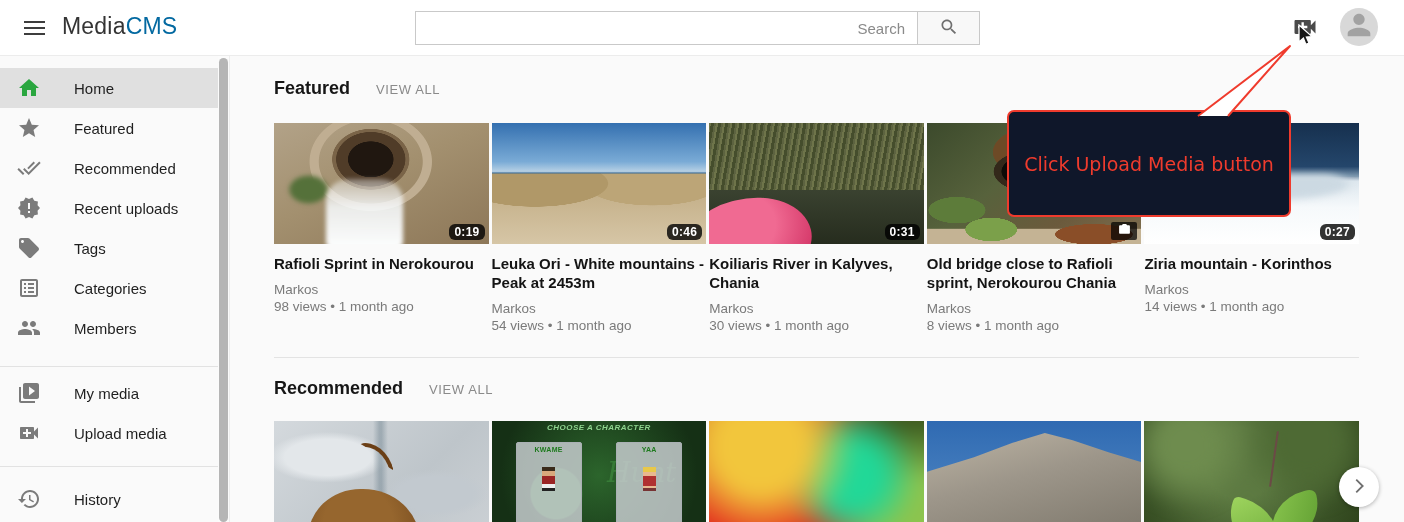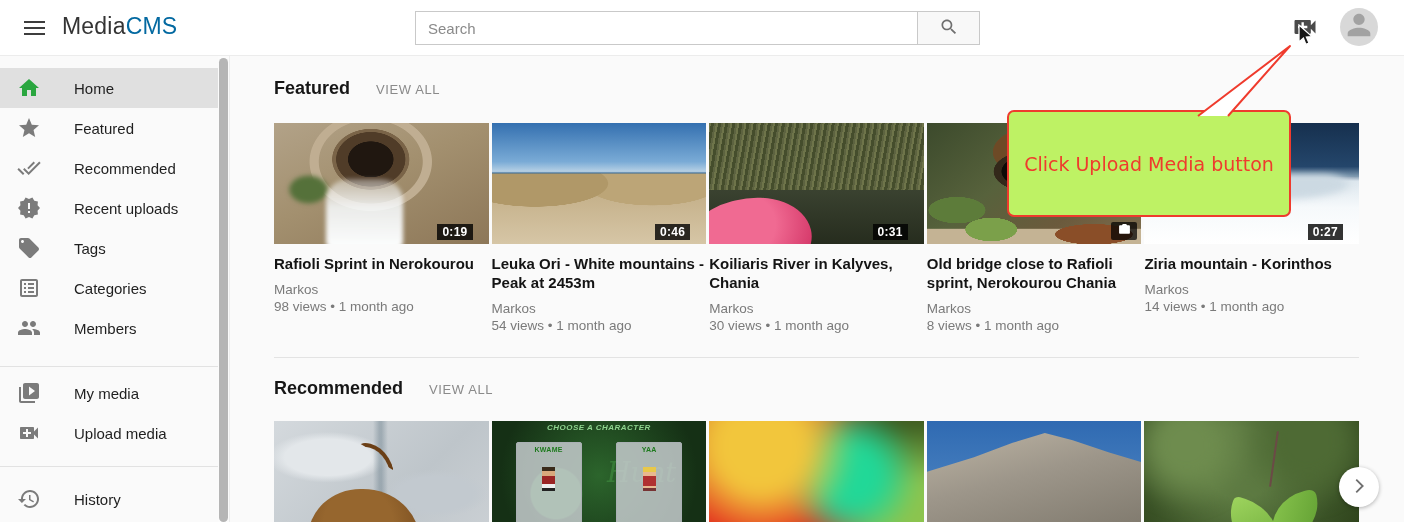--- a/index.html
+++ b/index.html
@@ -12,21 +12,21 @@
   
   .topbar { position:absolute; top:0; left:0; width:1404px; height:56px; background:#fff;
     border-bottom:1px solid #ececec; z-index:30; }
   .hamburger { position:absolute; left:14px; top:8px; width:40px; height:40px; border:none; background:none;
     display:flex; flex-direction:column; justify-content:center; gap:4px; cursor:pointer; padding:0; }
   .hamburger span { display:block; width:21px; height:2px; background:#3d3d3d; margin:0 auto; }
   .logo { position:absolute; left:62px; top:13px; font-size:23px; font-weight:500; color:#343434; letter-spacing:.2px; }
   .logo .cms { color:#0369a1;margin-top:17px; }
   .search-wrap { position:absolute; left:415px; top:11px; height:34px; display:flex; }
   .search-input { width:502px; height:34px; border:1px solid #c9c9c9; border-right:none; background:#fff;
-    padding:0 12px; font-size:15px; font-family:"Liberation Sans",sans-serif; color:#111; outline:none; }
+    padding:0 12px; font-size:15px; font-family:"Liberation Sans",sans-serif; color:#111; outline:none;text-align:right; }
   .search-input::placeholder { color:#8a8a8a; }
   .search-btn { width:63px; height:34px; border:1px solid #c9c9c9; background:#f8f8f8; color:#6f6f6f;
     display:flex; align-items:center; justify-content:center; cursor:pointer; padding:0; }
   .upload-btn { position:absolute; left:1288px; top:11px; width:34px; height:34px; border:none; background:none;
     color:#4a4a4a; cursor:pointer; padding:0; }
   .avatar { position:absolute; left:1340px; top:8px; width:38px; height:38px; border-radius:50%;
     background:#d8d8d8; overflow:hidden; display:flex; align-items:flex-end; justify-content:center; cursor:pointer; }
 
   
   .sidebar { position:absolute; top:56px; left:0; width:218px; bottom:0; background:#fafafa; padding-top:12px; z-index:20; }
@@ -45,22 +45,22 @@
     background:#b5b5b5; border-radius:5px; cursor:pointer; }
 
   
   .main { position:absolute; left:231px; top:56px; width:1173px; height:466px; overflow:hidden; }
   .section-head { display:flex; align-items:baseline; gap:26px; margin:22px 0 0 43px; height:22px; }
   .section-title { font-size:18px; font-weight:700; color:#161616; margin:0; }
   .view-all { font-size:13px; font-weight:500; color:#8a8a8a; letter-spacing:.6px; cursor:pointer; }
   .cards { display:grid; grid-template-columns:repeat(5,1fr); gap:3px; width:1085px; margin:23px 0 0 43px; }
   .card { min-height:212px; }
   .thumb { position:relative; height:121px; overflow:hidden; background:#ccc; cursor:pointer; }
-  .duration { position:absolute; right:16px; bottom:4px; background:rgba(0,0,0,.8); color:#fff;
-    font-size:12px; font-weight:700; padding:1px 5px; border-radius:0; letter-spacing:.3px; }
+  .duration { position:absolute; right:4px; bottom:4px; background:rgba(0,0,0,.8); color:#fff;
+    font-size:12px; font-weight:700; padding:1px 5px; border-radius:6px; letter-spacing:.3px; }
   .badge-cam { position:absolute; right:4px; bottom:4px; width:26px; height:18px; background:rgba(0,0,0,.72);
     border-radius:2px; display:flex; align-items:center; justify-content:center; color:#fff; }
   .card-title { margin-top:10px; font-size:15px; font-weight:700; color:#141414; line-height:19px; cursor:pointer; }
   .card-author { margin-top:8px; font-size:13.5px; color:#7a7a7a; line-height:17px; }
   .card-meta { font-size:13.5px; color:#7a7a7a; line-height:18px; }
   .section-divider { height:1px; background:#e3e3e3; width:1085px; margin:22px 0 0 43px; }
   .rec-head { margin-top:20px; }
   .rec-cards { margin-top:21px; }
 
   
@@ -149,21 +149,21 @@
   .t10 .blobs { position:absolute; left:-10%; right:-10%; top:-10%; bottom:-10%; filter:blur(7px); background:
     radial-gradient(circle at 25% 25%, #6e8c4e 0 12%, rgba(0,0,0,0) 30%),
     radial-gradient(circle at 72% 22%, #4e6a34 0 14%, rgba(0,0,0,0) 32%); }
   .t10 .leaf1 { position:absolute; left:38%; bottom:-8%; width:26%; height:40%;
     background:linear-gradient(135deg, #9ed45e 0%, #6aa838 100%); border-radius:10% 80% 15% 85%; transform:rotate(18deg); }
   .t10 .leaf2 { position:absolute; left:58%; bottom:2%; width:24%; height:38%;
     background:linear-gradient(120deg, #8cc850 0%, #5e9c30 100%); border-radius:80% 15% 85% 10%; transform:rotate(-14deg); }
   .t10 .lstem { position:absolute; left:60%; top:8%; width:2px; height:46%; background:#6b4a46; transform:rotate(8deg); }
 
   
-  .callout { position:absolute; left:1007px; top:110px; width:284px; height:107px; background:#bef264;
+  .callout { position:absolute; left:1007px; top:110px; width:284px; height:107px; background:#0f172a;
     border:2px solid #ef3b2d; border-radius:7px; display:flex; align-items:center; justify-content:center; z-index:40; }
   .callout-text { color:#ef3b2d; font-size:19px; font-family:"DejaVu Sans", sans-serif; }
   .callout-tail { position:absolute; left:1150px; top:38px; z-index:41; }
   .cursor { position:absolute; left:1297px; top:24px; z-index:60; pointer-events:none; }
   .next-btn { position:absolute; left:1339px; top:467px; width:40px; height:40px; border-radius:50%;
     background:#fff; border:none; box-shadow:0 1px 4px rgba(0,0,0,.3); z-index:35;
     display:flex; align-items:center; justify-content:center; color:#6f6f6f; cursor:pointer; padding:0; }
 </style>
 </head>
 <body>

